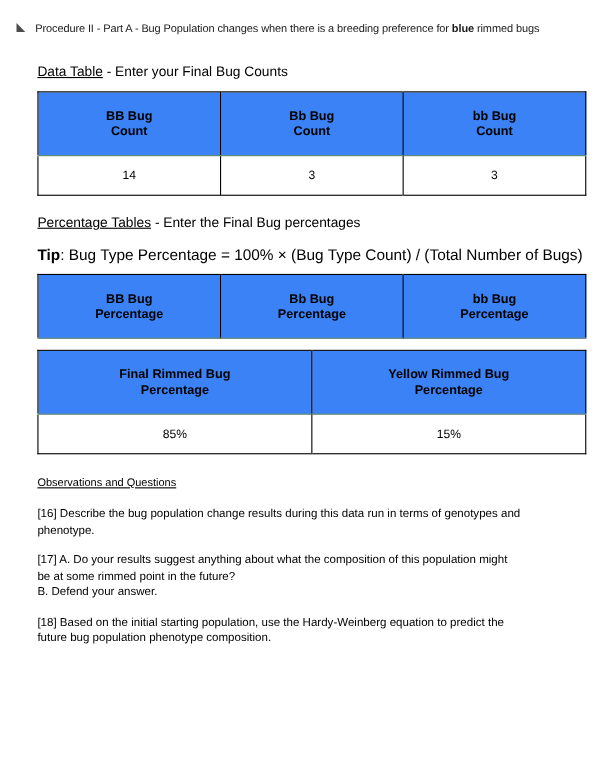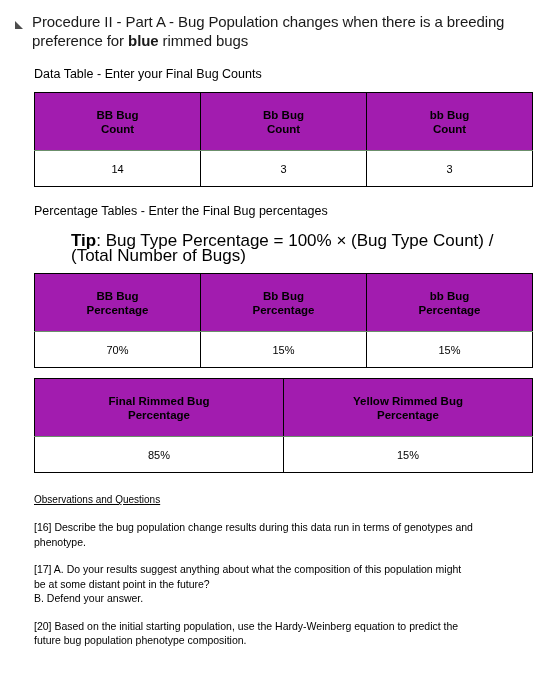--- a/index.html
+++ b/index.html
@@ -31,65 +31,65 @@
   .collapse-icon {
     width: 14px;
     height: 14px;
     flex: 0 0 14px;
     margin-top: 6px;
     margin-right: 6px;
     position: relative;
   }
   .collapse-icon svg { display: block; }
   .title-text {
-    font-size: 15px;
-    line-height: 19px;
+    font-size: 10px;
+    line-height: 29px;
     color: #1a1a1a;
     font-weight: normal;
     letter-spacing: -0.1px;
   }
   .title-text b { font-weight: bold; }
 
   
   .content {
     padding-left: 34px;
     padding-right: 9px;
   }
   .sec-head {
     font-size: 12.5px;
     line-height: 16px;
     margin-top: 16px;
   }
   .sec-head .u {
+    text-decoration: underline;
   }
   .tip {
-    font-size: 17px;
+    font-size: 14px;
     line-height: 15px;
     margin-top: 14px;
-    margin-left: 37px;
   }
   .tip b { font-weight: bold; }
 
   
   table.bugtable {
     border-collapse: collapse;
     width: 499px;
     table-layout: fixed;
     margin-top: 10px;
     border: 1px solid #000000;
   }
   table.bugtable th,
   table.bugtable td {
     border-left: 1px solid #000000;
     border-right: 1px solid #000000;
     text-align: center;
     vertical-align: middle;
   }
   table.bugtable th {
-    background: #a21caf;
+    background: #3b82f6;
     font-size: 11.5px;
     font-weight: bold;
     line-height: 14px;
     height: 53px;
     border-bottom: 1px solid #6b8f6b;
     padding: 2px 4px;
   }
   table.bugtable td {
     background: #ffffff;
     font-size: 11px;
@@ -182,25 +182,20 @@
         </th>
         <th>
           <span>Bb Bug</span><br>
           <span>Percentage</span>
         </th>
         <th>
           <span>bb Bug</span><br>
           <span>Percentage</span>
         </th>
       </tr>
-      <tr>
-        <td>70%</td>
-        <td>15%</td>
-        <td>15%</td>
-      </tr>
     </tbody>
       </table>
 
     
 
     
     <table class="bugtable t-gap-3">
       <tbody>
           <tr>
         <th>
@@ -222,23 +217,23 @@
     
     <div class="obs-head">Observations and Questions</div>
 
     <div class="qblock">
       <span class="ln">[16] Describe the bug population change results during this data run in terms of genotypes and</span>
       <span class="ln">phenotype.</span>
     </div>
 
     <div class="qblock">
       <span class="ln">[17] A. Do your results suggest anything about what the composition of this population might</span>
-      <span class="ln">be at some distant point in the future?</span>
+      <span class="ln">be at some rimmed point in the future?</span>
       <span class="ln">B. Defend your answer.</span>
     </div>
 
     <div class="qblock">
-      <span class="ln">[20] Based on the initial starting population, use the Hardy-Weinberg equation to predict the</span>
+      <span class="ln">[18] Based on the initial starting population, use the Hardy-Weinberg equation to predict the</span>
       <span class="ln">future bug population phenotype composition.</span>
     </div>
 
   </div>
 </div>
 
 </body></html>

